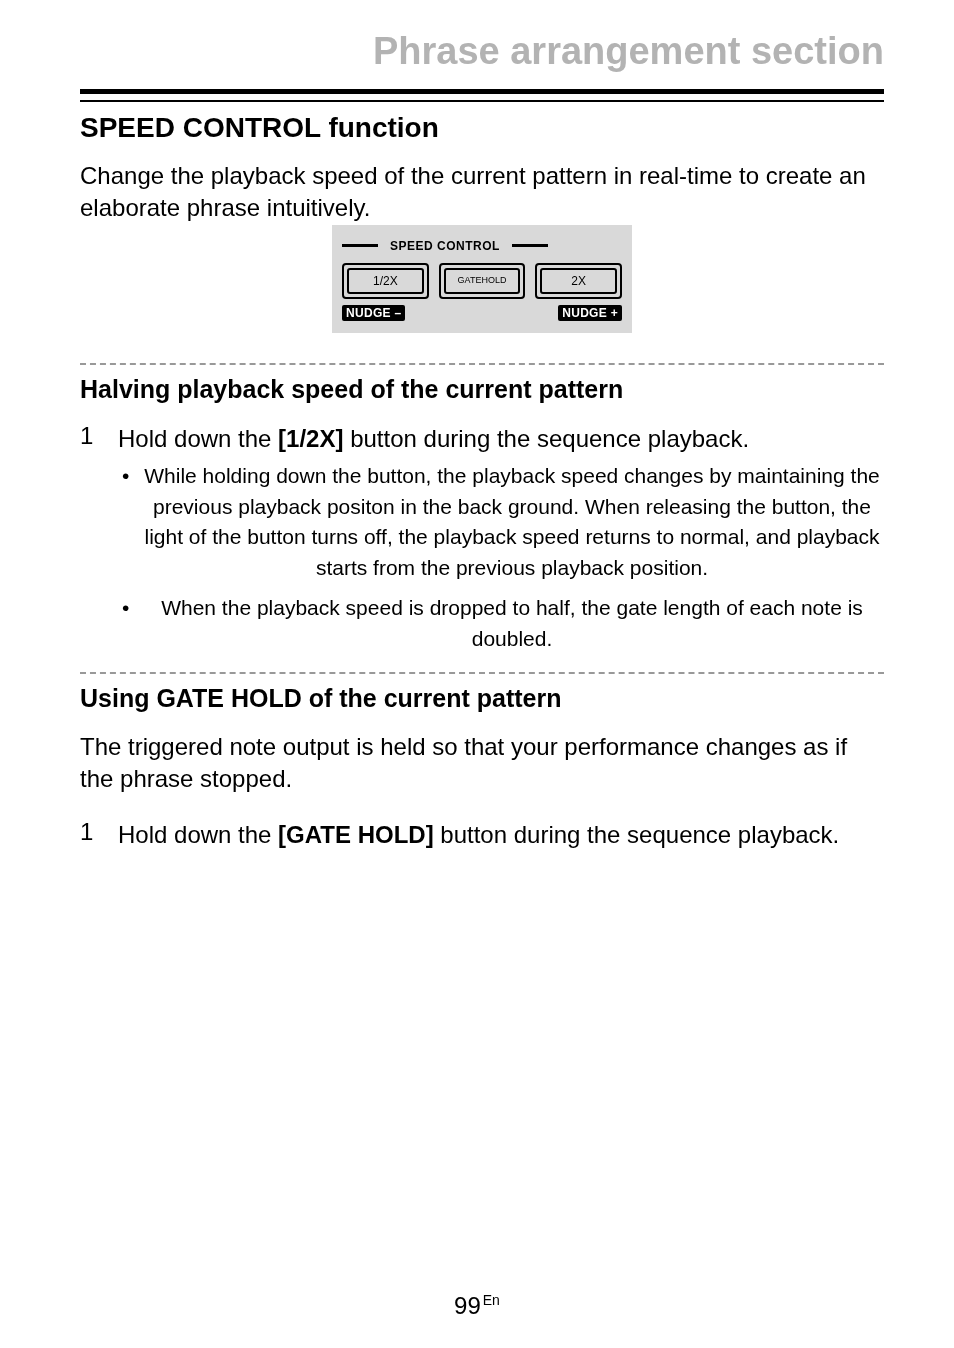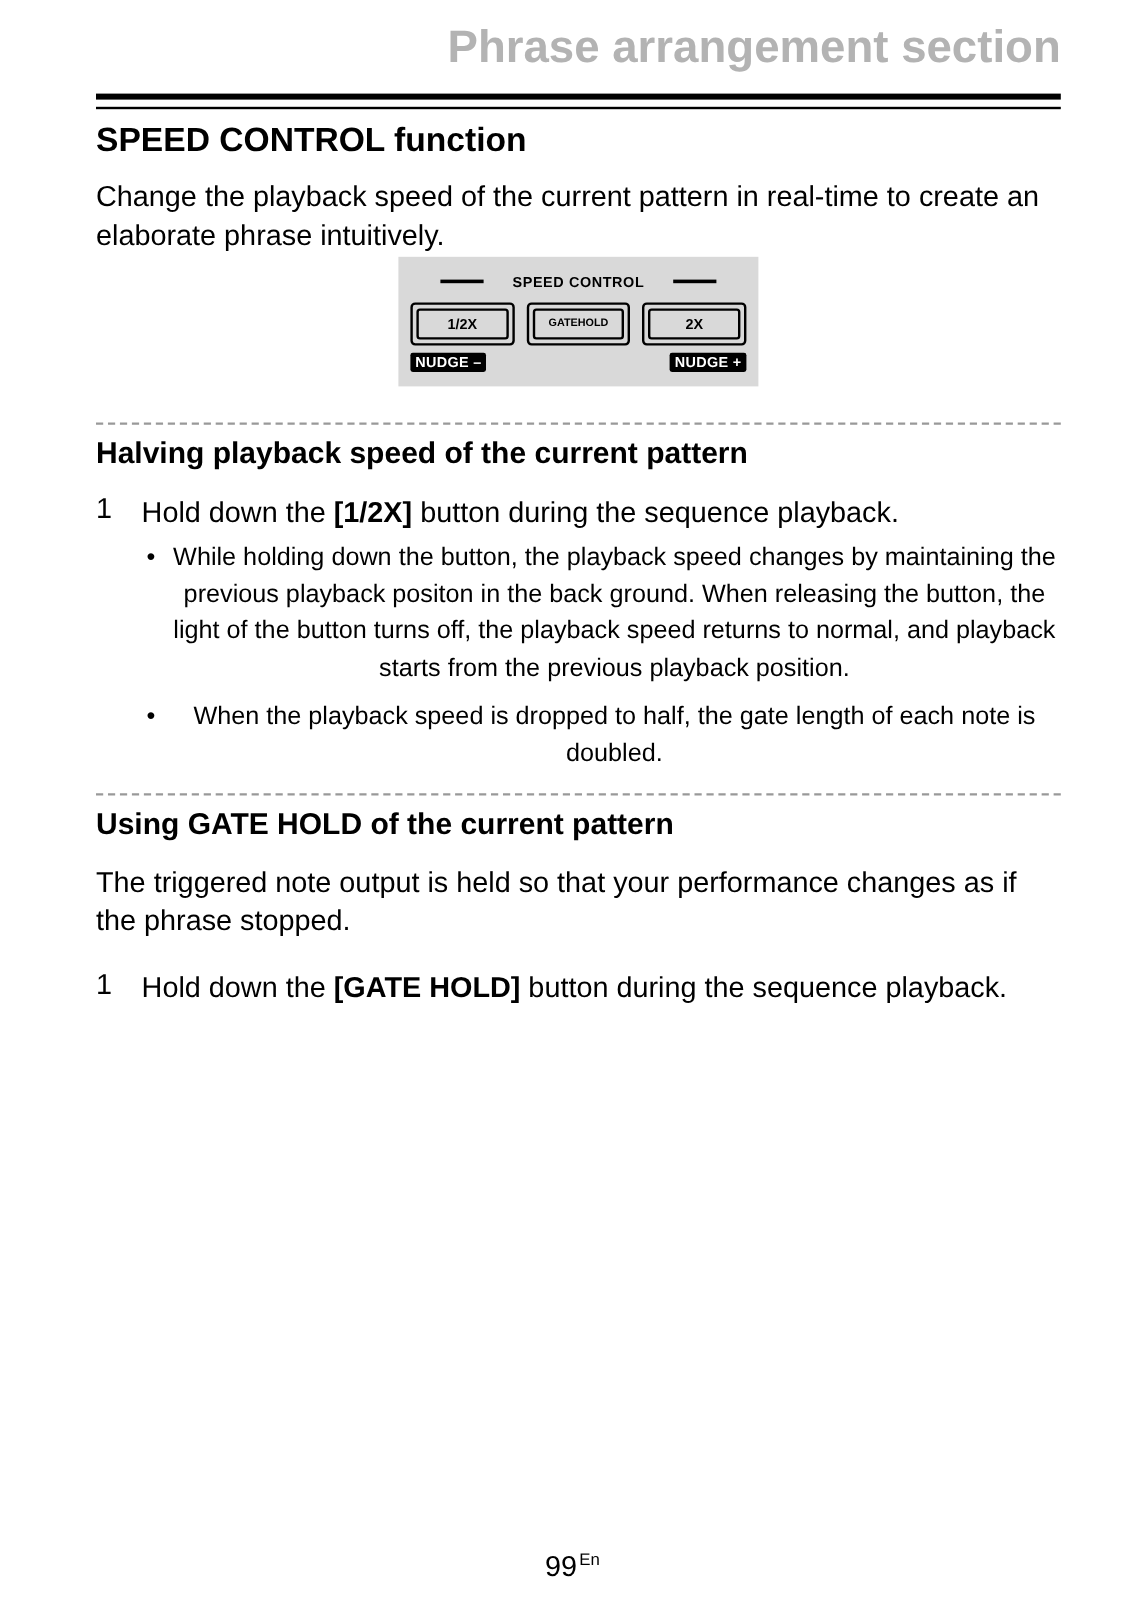--- a/index.html
+++ b/index.html
@@ -1,31 +1,31 @@
 <!DOCTYPE html>
 <html><head>
 <meta charset="utf-8">
 <style>
   * { box-sizing: border-box; margin: 0; padding: 0; }
   html, body { width: 954px; height: 1348px; background: #fff; font-family: Arial, Helvetica, sans-serif; color: #000; }
-  .page { width: 954px; height: 1348px; position: relative; padding: 19px 70px 0 80px; }
+  .page { width: 954px; height: 1348px; position: relative; padding: 30px 70px 0 80px; }
   .chapter-title { color: #b3b3b3; font-size: 38px; font-weight: bold; text-align: right; margin-bottom: 16px; }
   .thick-rule { border: none; border-top: 5px solid #000; margin-bottom: 6px; }
   .thin-rule { border: none; border-top: 2px solid #000; margin-bottom: 10px; }
   .h2 { font-size: 28px; font-weight: bold; margin: 4px 0 16px 0; }
   .intro { font-size: 24px; line-height: 1.35; }
   .panel-wrap { display: flex; justify-content: center; margin-bottom: 30px; }
   .panel { background: #d9d9d9; width: 300px; padding: 14px 10px 12px 10px; }
-  .panel-label-row { display: flex; align-items: center; justify-content: center; gap: 24px; margin-bottom: 10px; }
+  .panel-label-row { display: flex; align-items: center; gap: 12px; margin-bottom: 10px; }
   .panel-label-row .bar { width: 36px; height: 3px; background: #000; }
   .panel-label-row .txt { font-size: 12px; font-weight: bold; letter-spacing: 0.5px; }
   .btn-row { display: flex; justify-content: space-between; gap: 10px; margin-bottom: 6px; }
   .hw-btn { flex: 1; }
   .hw-btn .outer { border: 2px solid #000; border-radius: 4px; padding: 3px; background: #d9d9d9; }
-  .hw-btn .inner { border: 2px solid #000; border-radius: 3px; height: 26px; display: flex; align-items: center; justify-content: center; font-size: 12px; font-weight: bold; text-align: center; line-height: 1; background: #d9d9d9; }
+  .hw-btn .inner { border: 2px solid #000; border-radius: 3px; height: 26px; display: flex; align-items: center; justify-content: center; font-size: 12px; font-weight: normal; text-align: center; line-height: 1; background: #d9d9d9; }
   .hw-btn .inner.two-line { font-size: 9px; }
   .nudge-row { display: flex; justify-content: space-between; }
   .nudge { background: #000; color: #fff; font-size: 12px; font-weight: bold; padding: 1px 4px; border-radius: 2px; letter-spacing: 0.3px; }
   .dashed { border: none; border-top: 2px dashed #999; margin: 10px 0 10px 0; }
   .h3 { font-size: 25px; font-weight: bold; margin-bottom: 18px; }
   .body-para { font-size: 24px; line-height: 1.35; margin-bottom: 22px; }
   .step-row { display: flex; gap: 18px; margin-bottom: 6px; }
   .step-num { font-size: 24px; width: 20px; flex-shrink: 0; }
   .step-main { font-size: 24px; line-height: 1.4; }
   .step-sub { font-size: 21px; line-height: 1.4; margin-left: 38px; margin-top: 6px; margin-bottom: 8px; }

